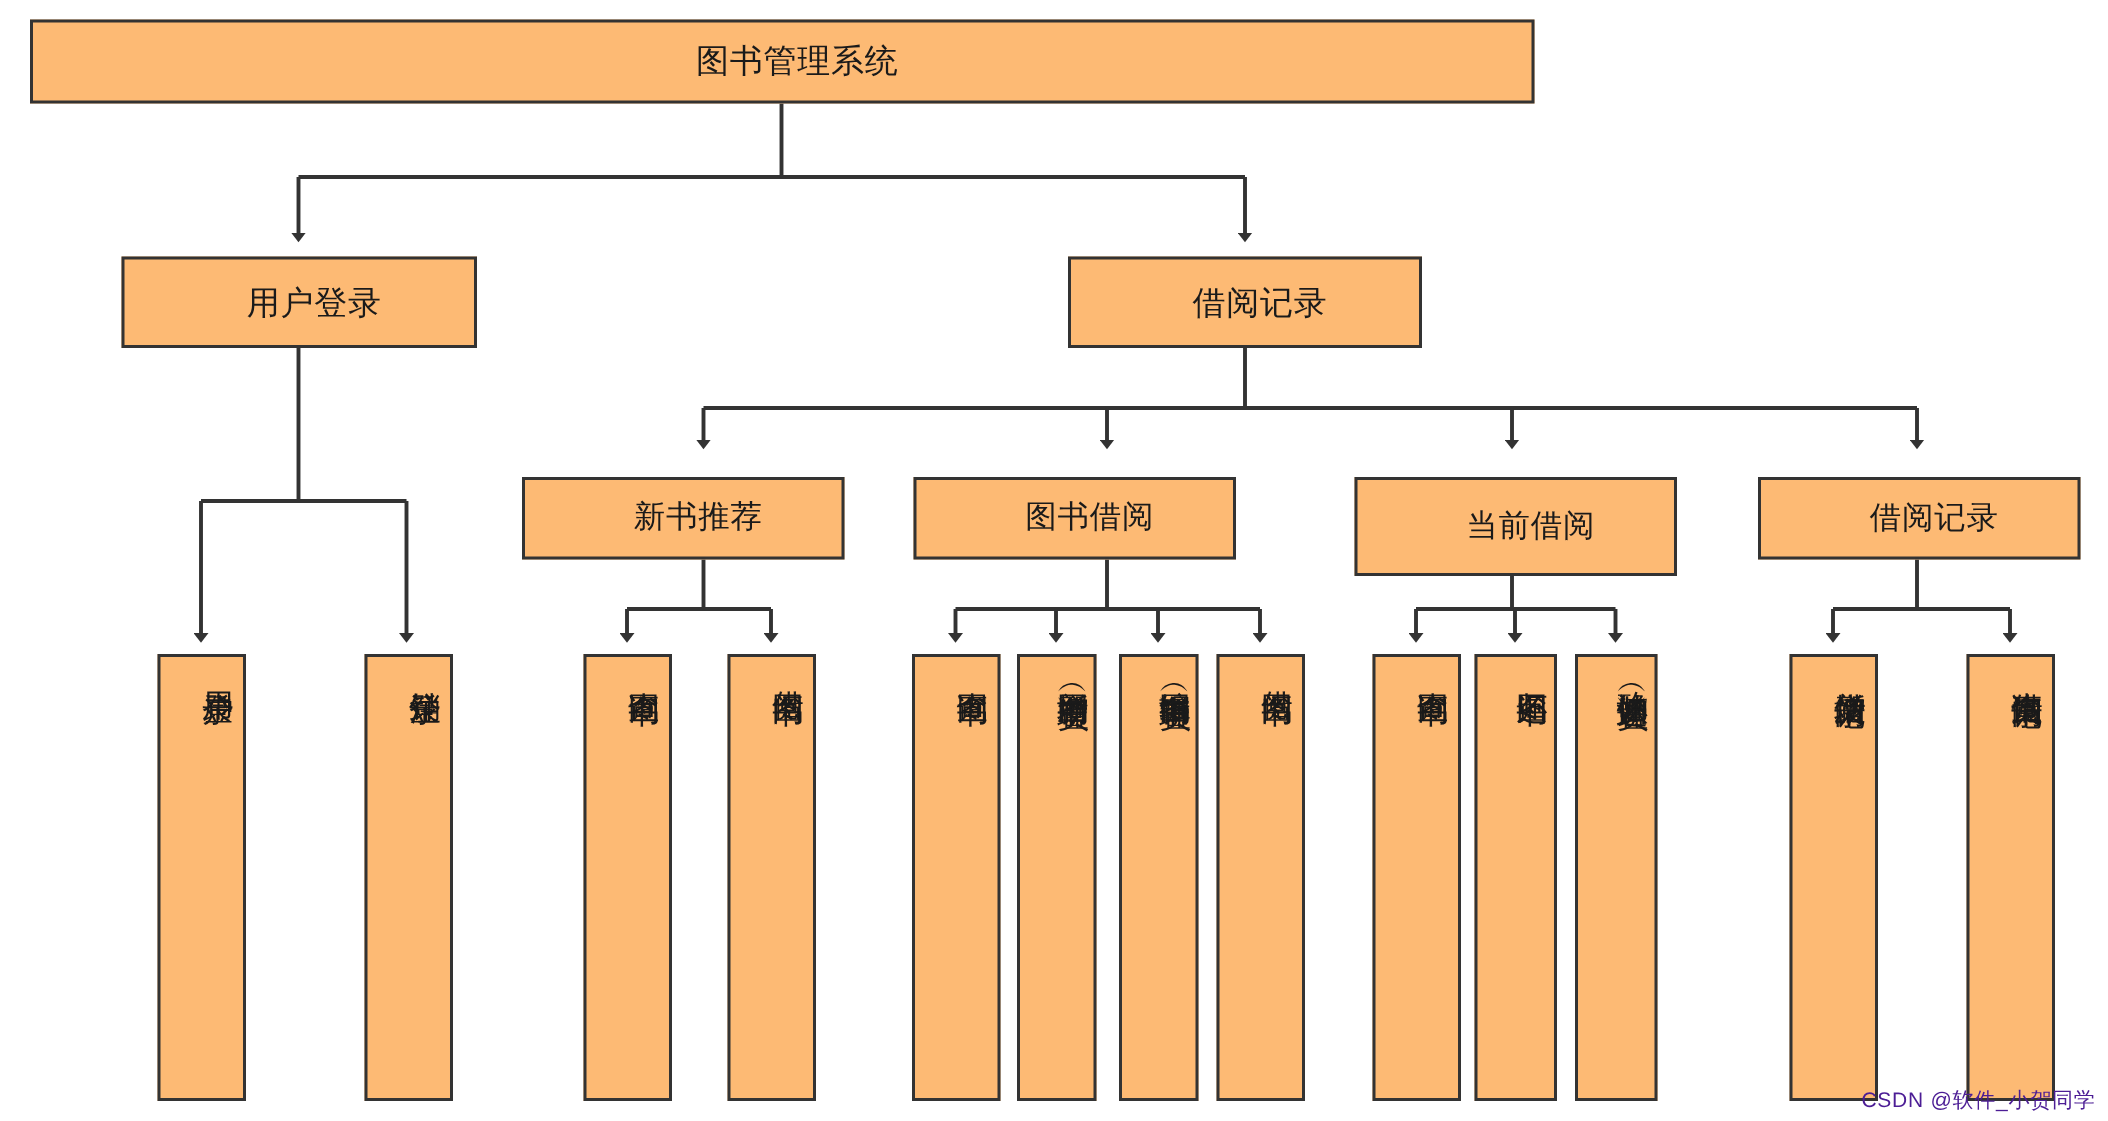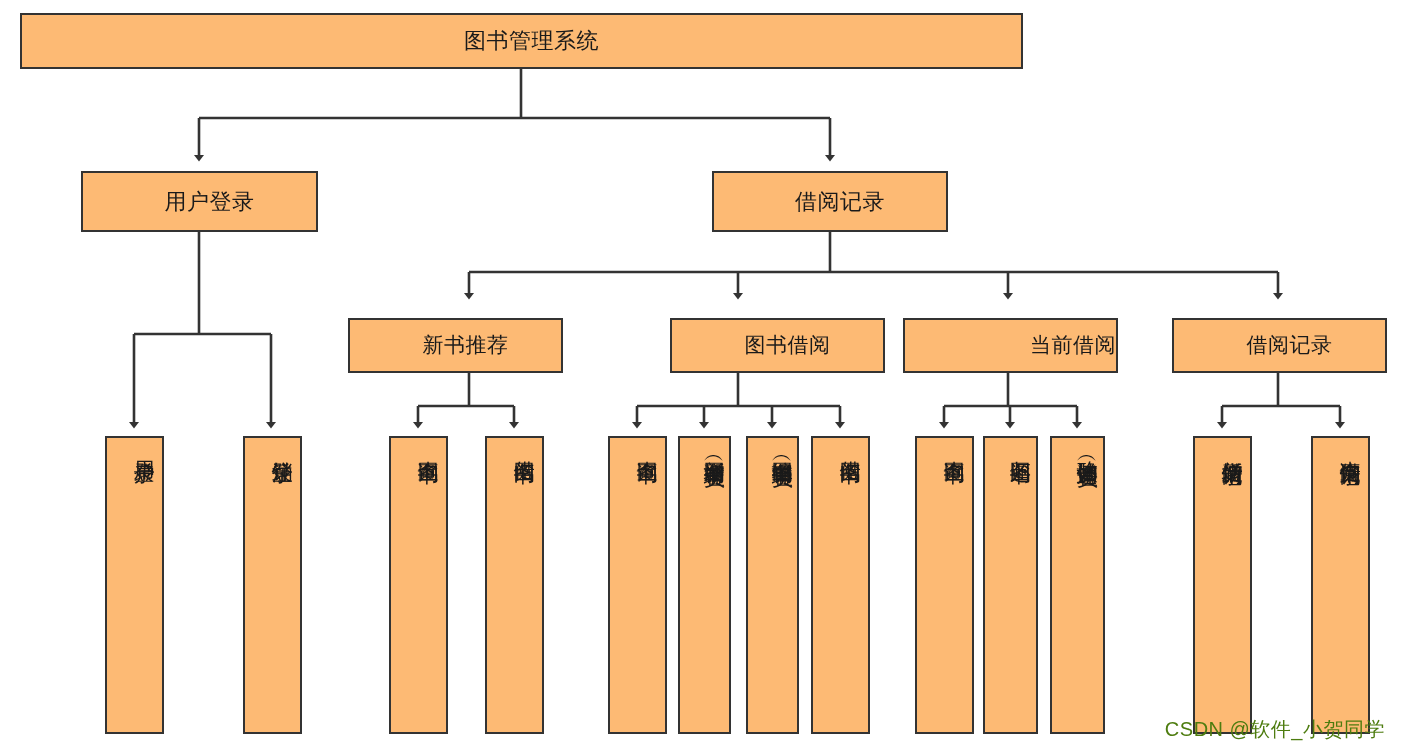--- a/index.html
+++ b/index.html
@@ -56,24 +56,24 @@
   .node.vertical {
     align-items: flex-start;
     padding-top: 6px;
   }
   .node.root .node-label,
   .node.level2 .node-label {
     font-size: 22px;
   }
   #watermark {
     position: absolute;
-    right: 20px;
+    right: 8px;
     bottom: 4px;
-    color: #4d7c0f;
-    font-size: 20px;
+    color: #4c1d95;
+    font-size: 14px;
     letter-spacing: 0.5px;
     white-space: nowrap;
     user-select: none;
   }
 </style>
 </head>
 <body>
 
 <div id="canvas">
 
@@ -134,24 +134,24 @@
   <div class="node level2" style="left:81px; top:171px; width:237px; height:61px;">
     <span class="node-label">用户登录</span>
   </div>
   <div class="node level2" style="left:712px; top:171px; width:236px; height:61px;">
     <span class="node-label">借阅记录</span>
   </div>
 
   <div class="node level3" style="left:348px; top:318px; width:215px; height:55px;">
     <span class="node-label">新书推荐</span>
   </div>
-  <div class="node level3" style="left:670px; top:318px; width:215px; height:55px;">
+  <div class="node level3" style="left:609px; top:318px; width:215px; height:55px;">
     <span class="node-label">图书借阅</span>
   </div>
-  <div class="node level3" style="left:903px; top:318px; width:215px; height:55px;justify-content:flex-end;">
+  <div class="node level3" style="left:903px; top:318px; width:215px; height:66px;">
     <span class="node-label">当前借阅</span>
   </div>
   <div class="node level3" style="left:1172px; top:318px; width:215px; height:55px;font-family:Liberation Serif, serif;">
     <span class="node-label">借阅记录</span>
   </div>
 
   <div class="node vertical" style="left:105px; top:436px; width:59px; height:298px;">
     <span class="node-label">用户登录</span>
   </div>
   <div class="node vertical" style="left:243px; top:436px; width:59px; height:298px;">

